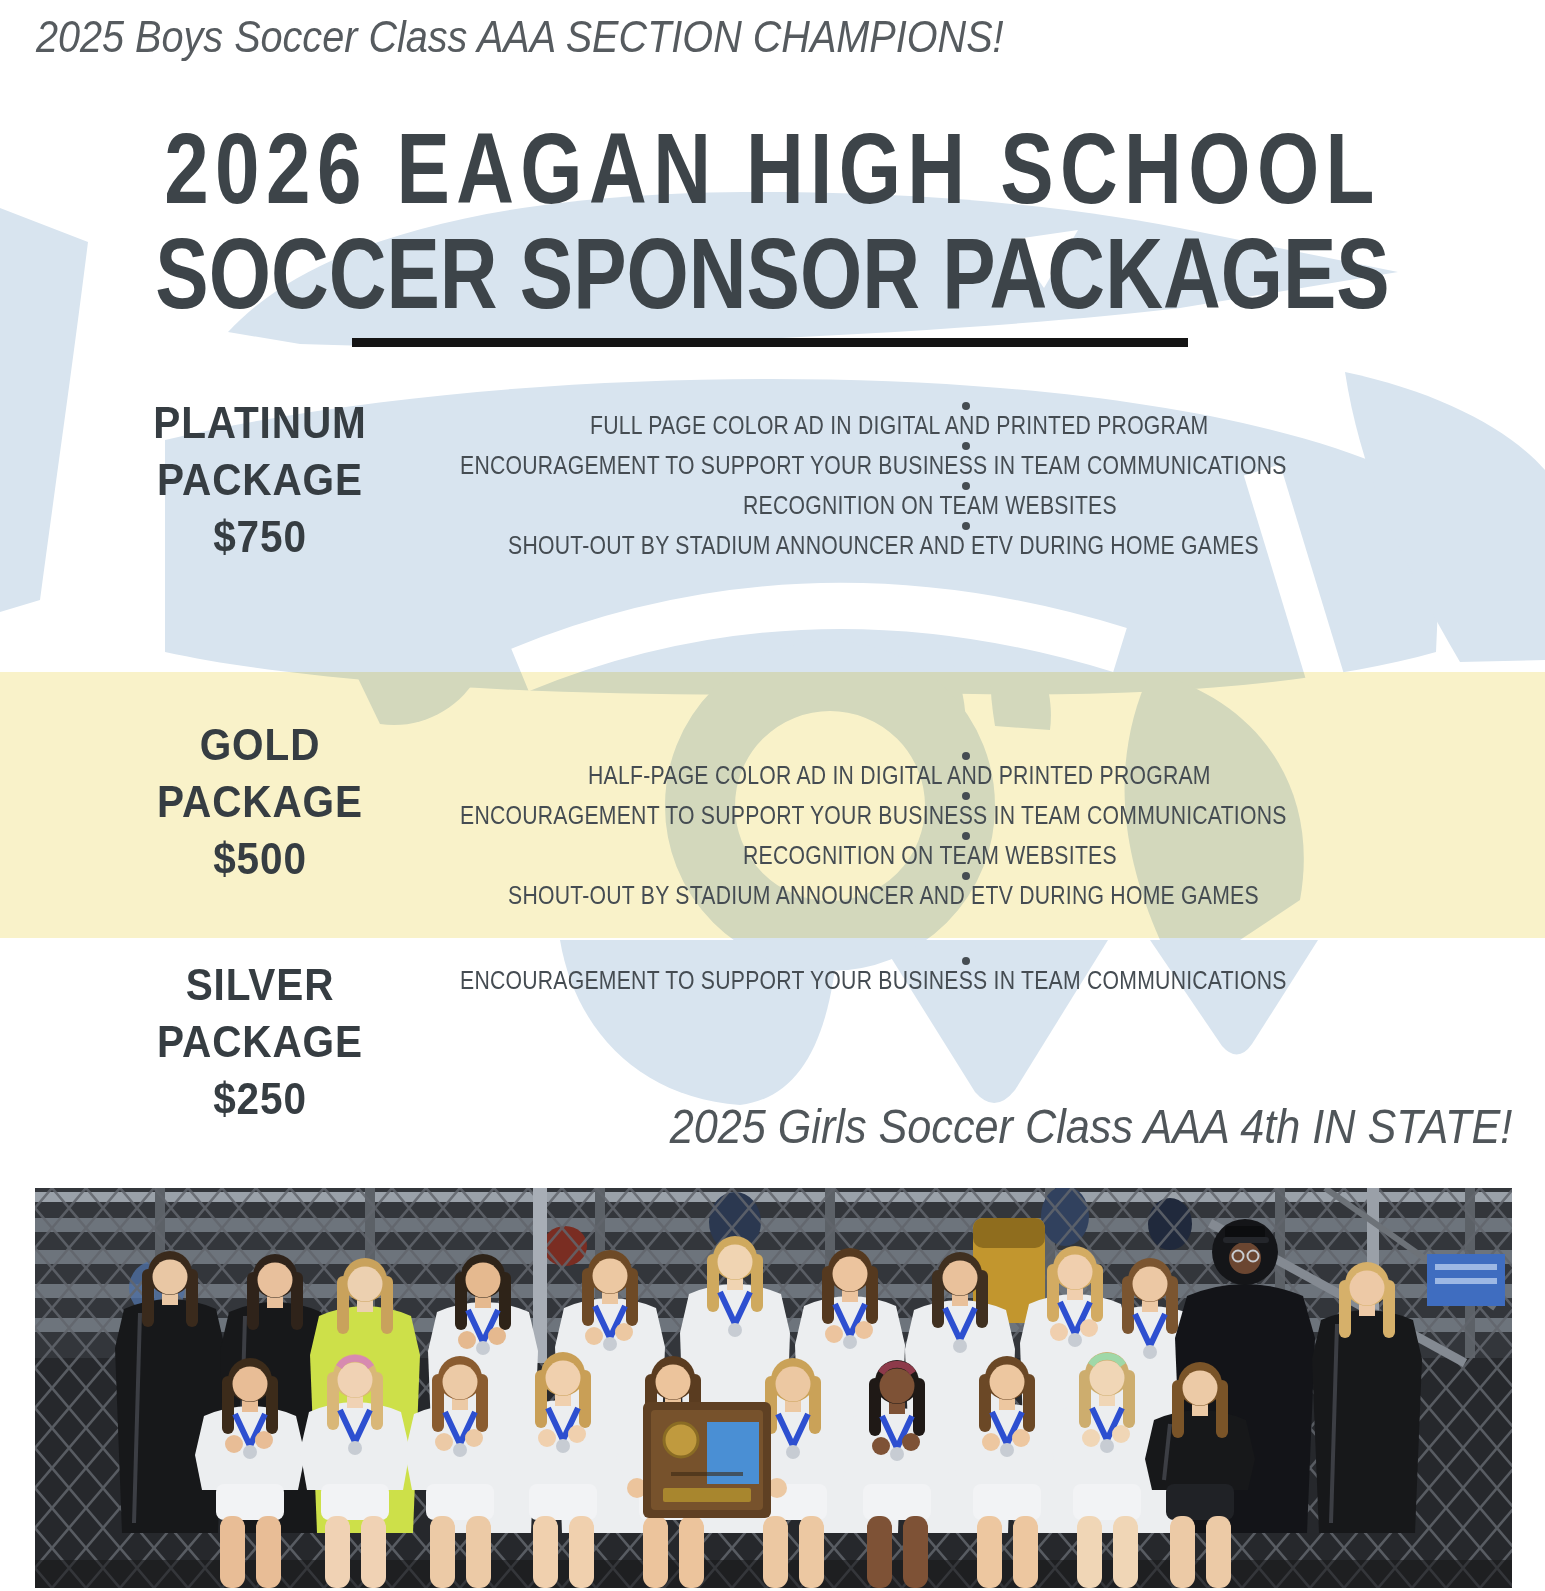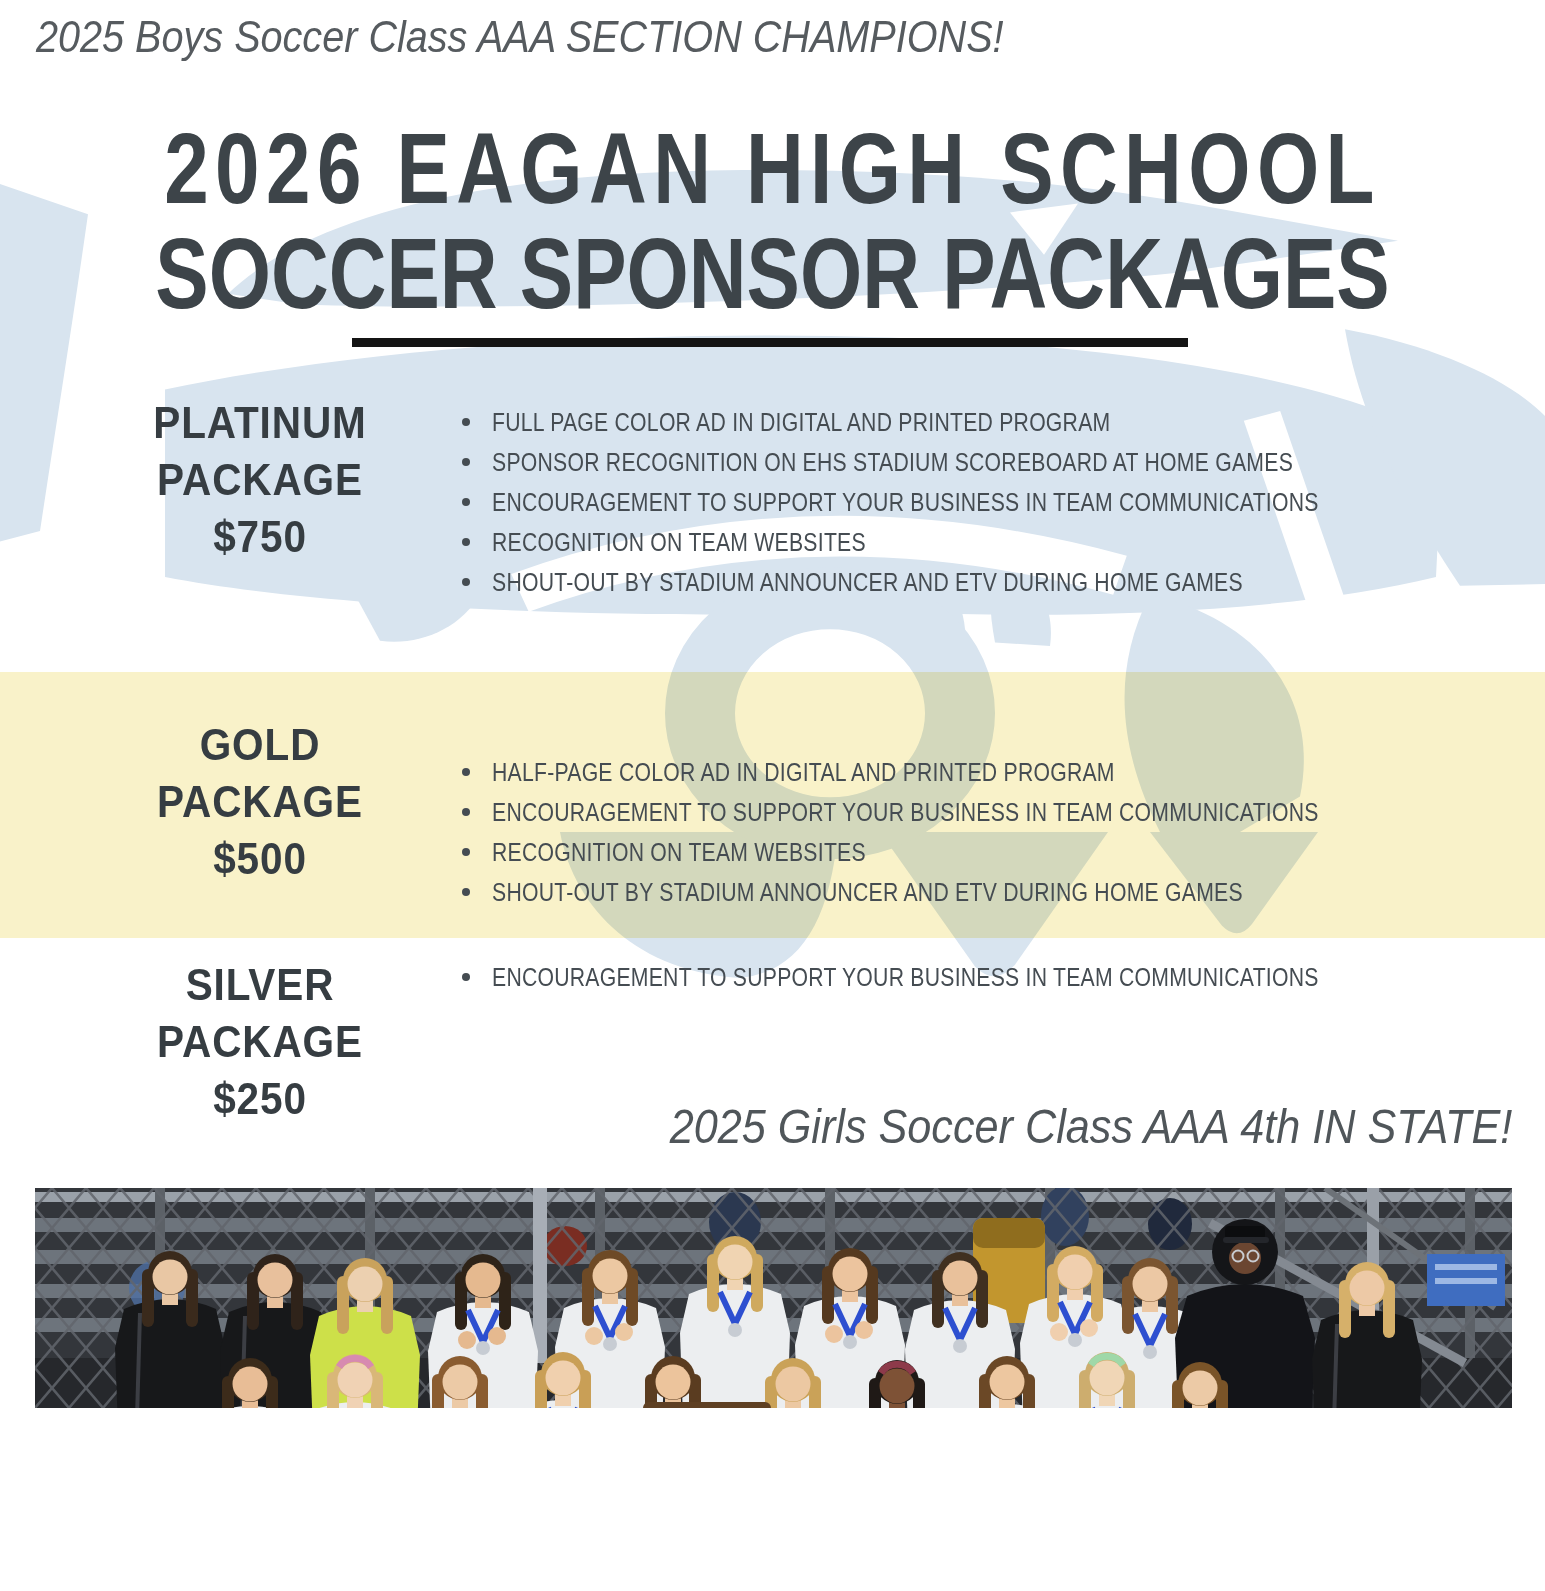--- a/index.html
+++ b/index.html
@@ -1,17 +1,17 @@
 <!DOCTYPE html>
 <html><head>
 <meta charset="utf-8">
 <style>
   html,body{margin:0;padding:0;background:#ffffff;}
   .page{
-    position:relative;width:1545px;height:1408px;background:#ffffff;
+    position:relative;width:1545px;height:1591px;background:#ffffff;
     overflow:hidden;font-family:"Liberation Sans",sans-serif;isolation:isolate;
   }
   .watermark{position:absolute;inset:0;width:100%;height:100%;z-index:0;}
   .gold-band{
     position:absolute;left:0;top:672px;width:100%;height:266px;
     background:#f9f2c9;mix-blend-mode:multiply;z-index:1;
   }
   .banner-top{
     position:absolute;top:8px;left:36px;z-index:2;
     font-size:44px;font-style:italic;color:#565b5f;line-height:1.3;
@@ -33,21 +33,21 @@
   .lbl-platinum{top:394px;}
   .lbl-gold{top:716px;}
   .lbl-silver{top:956px;}
   .bullets{
     position:absolute;left:462px;width:1030px;z-index:2;
     list-style:none;margin:0;padding:0;
   }
   .bl-platinum{top:402px;}
   .bl-gold{top:752px;}
   .bl-silver{top:957px;}
-  .bullets li{display:flex;align-items:center;height:40px;}
+  .bullets li{display:flex;align-items:center;height:40px;flex-direction:column;}
   .dot{width:8px;height:8px;border-radius:50%;background:#454c52;margin-right:22px;flex:none;}
   .btxt{
     font-size:26.5px;color:#454c52;white-space:nowrap;
     transform:scaleX(.8);transform-origin:left center;letter-spacing:.3px;
   }
   .banner-bottom{
     position:absolute;top:1096px;right:33px;z-index:2;
     font-size:48px;font-style:italic;color:#50565a;line-height:1.3;
     transform:scaleX(.9);transform-origin:right top;white-space:nowrap;
   }
@@ -96,24 +96,20 @@
 
   <div class="pkg-label lbl-platinum">
     <div>PLATINUM</div>
     <div>PACKAGE</div>
     <div>$750</div>
   </div>
   <ul class="bullets bl-platinum">
     <li>
         <span class="dot"></span>
         <span class="btxt">FULL PAGE  COLOR AD IN DIGITAL AND PRINTED PROGRAM</span>
-      </li>
-    <li>
-        <span class="dot"></span>
-        <span class="btxt">SPONSOR RECOGNITION ON EHS STADIUM SCOREBOARD AT HOME GAMES</span>
       </li>
     <li>
         <span class="dot"></span>
         <span class="btxt">ENCOURAGEMENT TO SUPPORT YOUR BUSINESS IN TEAM COMMUNICATIONS</span>
       </li>
     <li>
         <span class="dot"></span>
         <span class="btxt">RECOGNITION ON TEAM WEBSITES</span>
       </li>
     <li>

